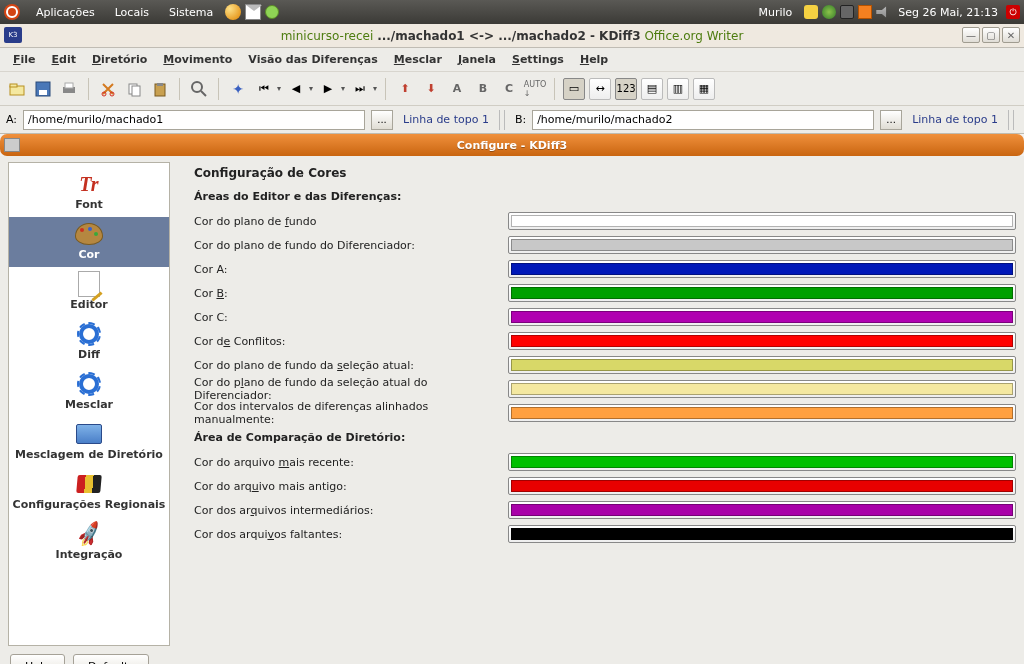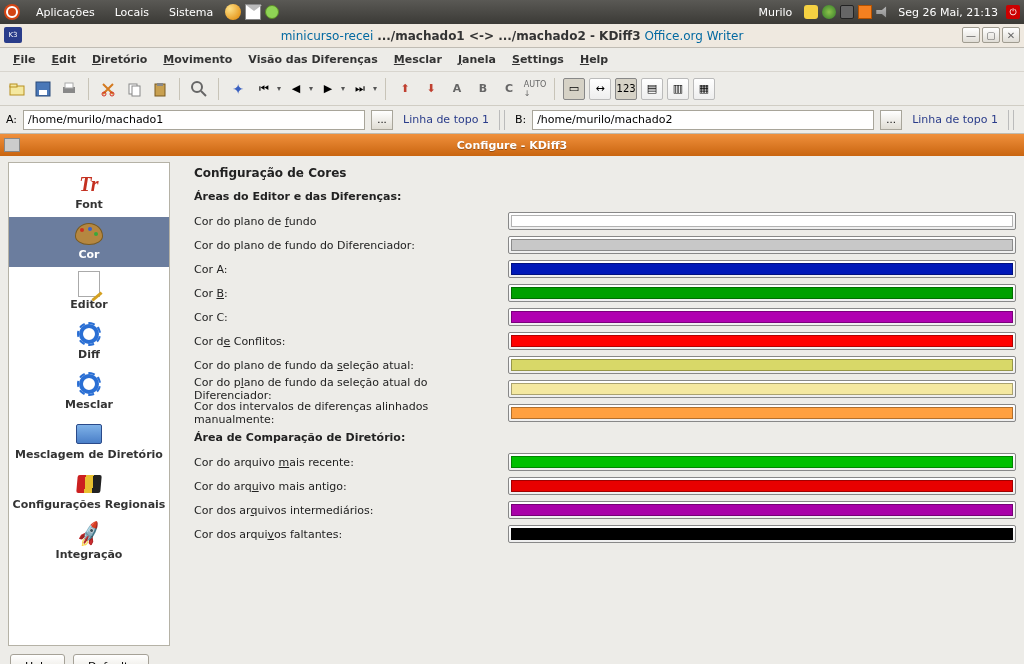--- a/index.html
+++ b/index.html
@@ -20,21 +20,21 @@
 .ic-yellow { background:#f5d142; border-radius:3px;}
 .ic-swirl { background:radial-gradient(circle,#8bc34a,#347a2a); border-radius:50%;}
 .ic-disk { background:#666; border-radius:2px; border:1px solid #222;}
 .ic-orange { background:#f58020; border:1px solid #b55200;}
 .ic-vol { background:linear-gradient(#bbb,#888); clip-path:polygon(0 35%,40% 35%,70% 10%,70% 90%,40% 65%,0 65%);}
 .ic-power { width:14px;height:14px;background:#cc0000;border-radius:2px;color:#fff;display:inline-flex;align-items:center;justify-content:center;font-size:9px;}
 
 
 .win-title { background: #efe9e0; border-bottom: 1px solid #c0bcb4; height: 24px; display: flex; align-items: center; justify-content: center; position: relative; color: #666; font-size: 12px; }
 .win-title .title-inner { color:#333; font-weight:bold; }
-.win-title .faded { color:#0369a1; }
+.win-title .faded { color:#4d7c0f; }
 .win-controls { position: absolute; right: 4px; top: 3px; display: flex; gap: 2px; }
 .win-btn { width: 18px; height: 16px; background: linear-gradient(#fff,#e0ddd6); border: 1px solid #a09c90; border-radius: 2px; display:flex; align-items:center; justify-content:center; font-size:10px; cursor:pointer;}
 .kdiff-logo { position:absolute; left:4px; top:3px; width:18px; height:16px; background:#2a3c8a; color:#fff; font-size:7px; display:flex; align-items:center; justify-content:center; border-radius:2px;}
 
 
 .menubar { background: #edece8; height: 24px; display: flex; align-items: center; padding: 0 6px; gap: 2px; border-bottom:1px solid #d8d5ce;}
 .menubar .mitem { padding: 3px 7px; color: #333; cursor:pointer;font-weight:bold; }
 .menubar .mitem u { text-decoration: underline; }
 
 
@@ -47,21 +47,21 @@
 
 
 .pathbar { background:#edece8; height:28px; display:flex; align-items:center; padding:0 6px; gap:6px; border-bottom:1px solid #bfbbb0;}
 .pathbar label { font-size:11px;}
 .path-input { flex:1 1 auto; height:20px; border:1px solid #a8a59a; background:#fff; padding:0 4px; font-size:11px;}
 .dot-btn { width:22px; height:20px; border:1px solid #a8a59a; background:linear-gradient(#fff,#e0ddd4); font-size:10px; cursor:pointer;}
 .line-lbl { color:#2a3c8a; font-size:11px; padding:0 4px; white-space:nowrap;}
 .handle { width:6px; height:20px; border-left:1px solid #bbb; border-right:1px solid #bbb; margin-right:4px;}
 
 
-.child-titlebar { background: linear-gradient(#f0903c,#c96510); height: 22px; display: flex; align-items: center; position:relative; color:#fff;}
+.child-titlebar { background: linear-gradient(#f0903c,#c96510); height: 22px; display: flex; align-items: center; position:relative; color:#fff;border-radius:7px;}
 .child-titlebar .ctitle { position:absolute; left:50%; transform:translateX(-50%); font-weight:bold; text-shadow:0 1px 0 rgba(0,0,0,.3); }
 .child-titlebar .cicon { width:16px; height:14px; background:#ccc; margin-left:4px; border:1px solid #888;}
 
 .config-body { display:flex; height: 490px; padding:6px 8px 0 8px; background:#edece8; gap:20px;}
 
 
 .cat-panel { width:162px; border:1px solid #b5b2a6; background:#fff; padding:4px 0; overflow:hidden;}
 .cat-item { display:flex; flex-direction:column; align-items:center; padding:4px 0 6px 0; cursor:pointer; font-size:11px; font-weight:bold; color:#333;}
 .cat-item.selected { background:#6b7d9e; color:#fff;}
 .cat-icon { width:34px; height:26px; margin-bottom:1px; display:flex; align-items:center; justify-content:center;}

